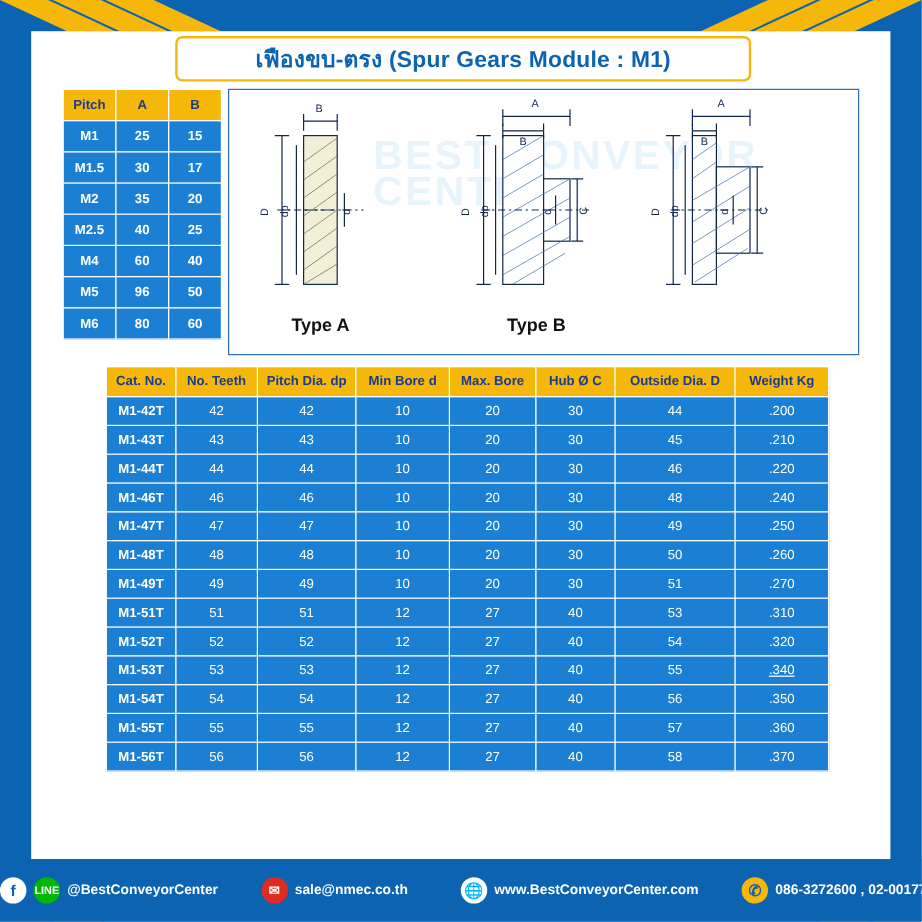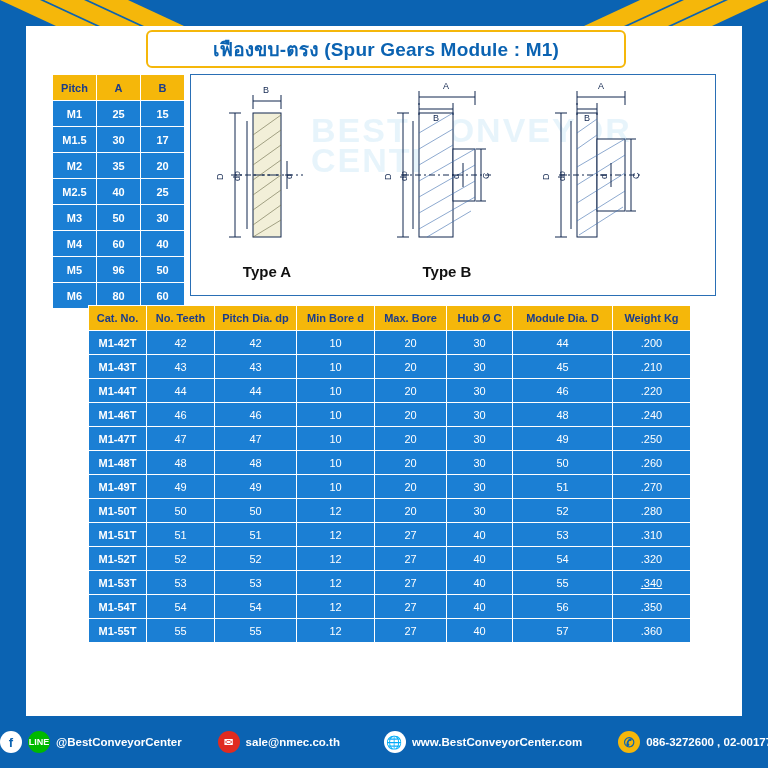--- a/index.html
+++ b/index.html
@@ -149,25 +149,20 @@
       </tr>
       <tr>
         <td>M2</td>
         <td>35</td>
         <td>20</td>
       </tr>
       <tr>
         <td>M2.5</td>
         <td>40</td>
         <td>25</td>
-      </tr>
-      <tr>
-        <td>M3</td>
-        <td>50</td>
-        <td>30</td>
       </tr>
       <tr>
         <td>M4</td>
         <td>60</td>
         <td>40</td>
       </tr>
       <tr>
         <td>M5</td>
         <td>96</td>
         <td>50</td>
@@ -299,21 +294,21 @@
 
   <table class="data-table">
     <thead>
       <tr>
         <th style="width:58px">Cat. No.</th>
         <th style="width:68px">No. Teeth</th>
         <th style="width:82px">Pitch Dia. dp</th>
         <th style="width:78px">Min Bore d</th>
         <th style="width:72px">Max. Bore</th>
         <th style="width:66px">Hub Ø C</th>
-        <th style="width:100px">Module Dia. D</th>
+        <th style="width:100px">Outside Dia. D</th>
         <th style="width:78px">Weight Kg</th>
       </tr>
     </thead>
     <tbody id="data-body">
         <tr>
           <td class="cat" style="width: 58px;">M1-42T</td>
           <td style="width: 68px;">42</td>
           <td style="width: 82px;">42</td>
           <td style="width: 78px;">10</td>
           <td style="width: 72px;">20</td>
@@ -375,30 +370,20 @@
           <td class="cat" style="width: 58px;">M1-49T</td>
           <td style="width: 68px;">49</td>
           <td style="width: 82px;">49</td>
           <td style="width: 78px;">10</td>
           <td style="width: 72px;">20</td>
           <td style="width: 66px;">30</td>
           <td style="width: 100px;">51</td>
           <td style="width: 78px; margin-left: 43px;">.270</td>
         </tr>
         <tr>
-          <td class="cat" style="width: 58px;">M1-50T</td>
-          <td style="width: 68px;">50</td>
-          <td style="width: 82px;">50</td>
-          <td style="width: 78px;">12</td>
-          <td style="width: 72px;">20</td>
-          <td style="width: 66px;">30</td>
-          <td style="width: 100px;">52</td>
-          <td style="width: 78px;">.280</td>
-        </tr>
-        <tr>
           <td class="cat" style="width: 58px;">M1-51T</td>
           <td style="width: 68px;">51</td>
           <td style="width: 82px;">51</td>
           <td style="width: 78px;">12</td>
           <td style="width: 72px;">27</td>
           <td style="width: 66px;">40</td>
           <td style="width: 100px;">53</td>
           <td style="width: 78px;">.310</td>
         </tr>
         <tr>
@@ -433,20 +418,30 @@
         </tr>
         <tr>
           <td class="cat" style="width: 58px;">M1-55T</td>
           <td style="width: 68px;">55</td>
           <td style="width: 82px;">55</td>
           <td style="width: 78px;">12</td>
           <td style="width: 72px;">27</td>
           <td style="width: 66px;">40</td>
           <td style="width: 100px;">57</td>
           <td style="width: 78px;">.360</td>
+        </tr>
+        <tr>
+          <td class="cat" style="width: 58px;">M1-56T</td>
+          <td style="width: 68px;">56</td>
+          <td style="width: 82px;">56</td>
+          <td style="width: 78px;">12</td>
+          <td style="width: 72px;">27</td>
+          <td style="width: 66px;">40</td>
+          <td style="width: 100px;">58</td>
+          <td style="width: 78px;">.370</td>
         </tr>
       </tbody>
   </table>
 
   <div class="footer">
     <div class="footer-inner">
       <div style="width:14px"></div>
       <div class="fitem">
         <span class="circ fb">f</span>
         <span class="circ line">LINE</span>

